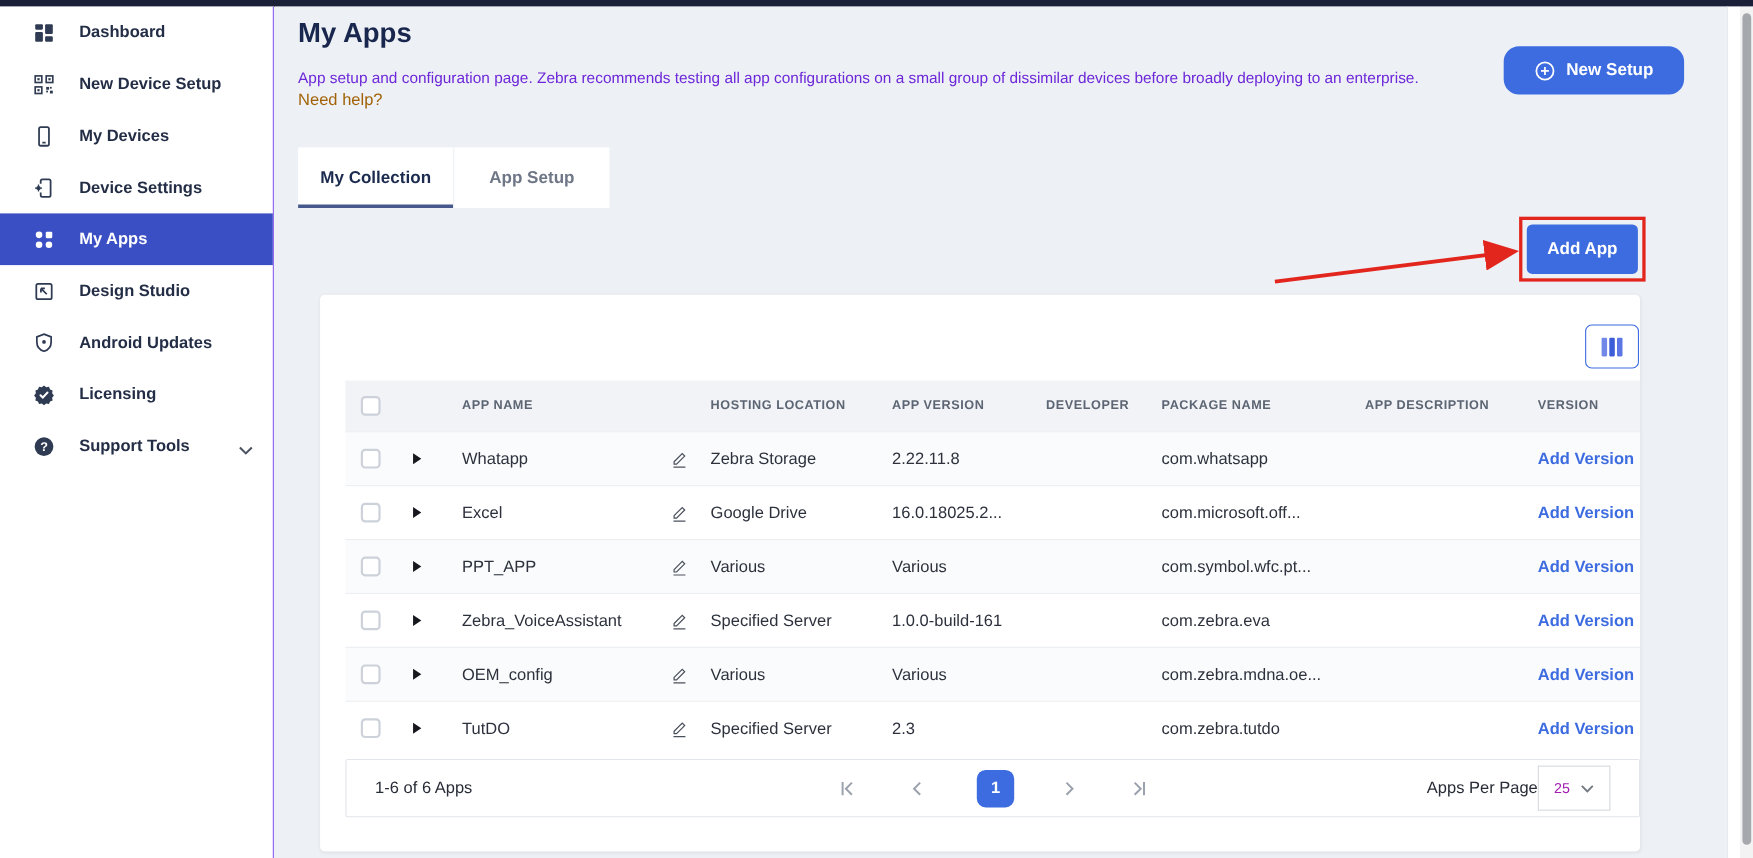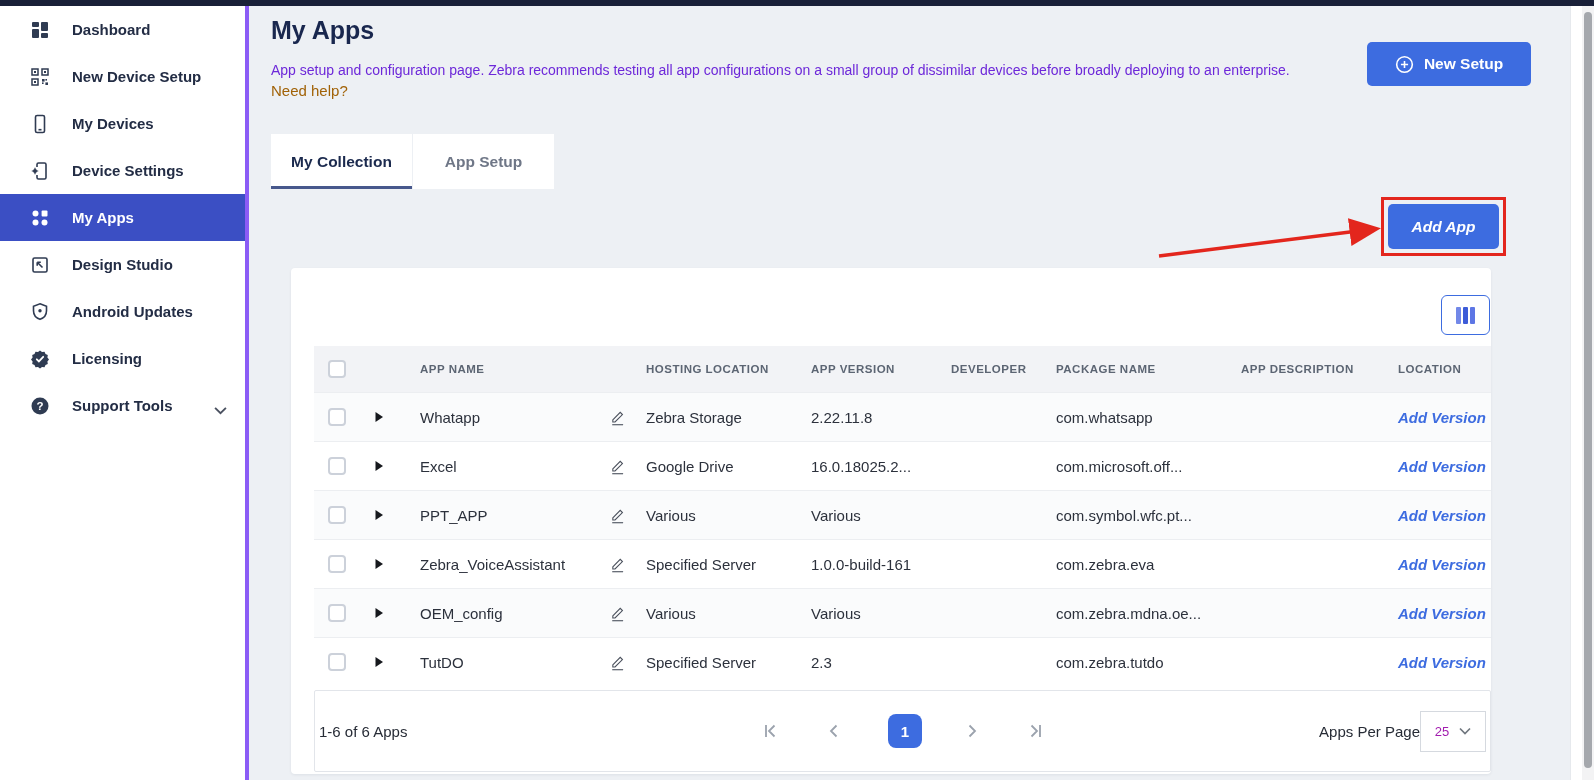--- a/index.html
+++ b/index.html
@@ -3,49 +3,49 @@
 <meta charset="utf-8">
 <style>
   * { box-sizing: border-box; margin: 0; padding: 0; }
   html,body { width:1594px; height:780px; overflow:hidden;
     font-family:"Liberation Sans", sans-serif; background:#edf0f4; }
 
   .topbar { position:absolute; left:0; top:0; width:1594px; height:6px; background:#192038; }
 
   
   .sidebar { position:absolute; left:0; top:6px; bottom:0; width:249px;
-    background:#ffffff; border-right:4px solid #8b5cf6; }
+    background:#ffffff; border-right:1px solid #8b5cf6; }
   .nav-item { height:47px; display:flex; align-items:center; gap:22px;
     padding-left:30px; padding-right:18px; cursor:pointer;
     color:#232d45; font-size:15px; font-weight:700; }
   .nav-item .nico { width:20px; height:20px; color:#2f3b52; flex:0 0 20px; }
   .nav-item .nico svg { width:20px; height:20px; display:block; }
   .nav-item.active { background:#3b4fc4; color:#ffffff; }
   .nav-item.active .nico { color:#ffffff; }
   .nav-chevron { margin-left:auto; width:13px; height:9px; }
 
   
   .main { position:absolute; left:250px; top:6px; bottom:0; width:1320px; background:#edf0f4; }
   .page-title { position:absolute; left:21px; top:10px; font-size:25px; font-weight:700; color:#19274e; }
   .page-desc { position:absolute; left:21px; top:54px; width:1040px; font-size:14px; color:#6d28d9; line-height:20px; }
   .help-link { position:absolute; left:21px; top:76px; font-size:15px; color:#a16207; cursor:pointer; text-decoration:none; }
 
   .btn-blue { background:#3d6ce0; color:#fff; border:none; border-radius:5px;
     font-family:"Liberation Sans", sans-serif; font-size:15.5px; font-weight:700; cursor:pointer;
     display:flex; align-items:center; justify-content:center; gap:10px; }
-  .new-setup { position:absolute; left:1117px; top:36px; width:164px; height:44px; }
+  .new-setup { position:absolute; left:1117px; top:36px; width:164px; height:44px;border-radius:14px; }
 
   .tabs { position:absolute; left:21px; top:128px; display:flex; gap:1px; }
   .tab { height:55px; width:141px; background:#ffffff; display:flex; align-items:center;
     justify-content:center; font-size:15.5px; font-weight:600; color:#6f7787; cursor:pointer; }
   .tab.active { color:#1b2a4e; font-weight:700; box-shadow:inset 0 -3px 0 #47588c; }
 
   .annotation-arrow { position:absolute; left:900px; top:212px; pointer-events:none; }
   .annotation-box { position:absolute; left:1131px; top:191px; border:3px solid #e3261d; padding:4px; }
-  .add-app { width:111px; height:45px;font-style:italic; }
+  .add-app { width:101px; height:45px; }
 
   
   .card { position:absolute; left:41px; top:262px; width:1200px; height:506px;
     background:#ffffff; border-radius:4px; box-shadow:0 1px 3px rgba(20,30,60,.07); }
   .columns-btn { position:absolute; left:1150px; top:27px; width:49px; height:40px;
     background:#fff; border:1px solid #3d6ce0; border-radius:6px; cursor:pointer;
     display:flex; align-items:center; justify-content:center; gap:2px; }
   .columns-btn i { display:block; width:5px; height:17px; border-radius:1px; }
   .columns-btn i:nth-child(1){ background:#7288e8; }
   .columns-btn i:nth-child(2){ background:#3d5cd8; }
@@ -57,26 +57,26 @@
   .thead { height:46px; background:#f2f3f6; }
   .thead .th { font-size:11.5px; font-weight:700; letter-spacing:.5px; color:#5c6573; padding-left:12px; }
   .thead .th:first-child { padding-left:14px; }
   .tbody .trow { height:49px; border-top:1px solid #eceef1; background:#ffffff; }
   .tbody .trow:nth-child(odd) { background:#fafbfc; }
   .td { font-size:15px; color:#2c313c; padding-left:12px; overflow:hidden; white-space:nowrap; }
   .cbx { display:inline-block; width:18px; height:18px; border:2px solid #ccd1da;
     border-radius:4px; background:#fff; margin-left:14px; cursor:pointer; }
   .expand-btn, .edit-btn { background:none; border:none; cursor:pointer; padding:0 0 0 12px;
     display:flex; align-items:center; }
-  .action-link { font-size:15px; font-weight:700; color:#3d6ce0; cursor:pointer; text-decoration:none; padding-left:12px;font-style:italic; }
+  .action-link { font-size:15px; font-weight:700; color:#3d6ce0; cursor:pointer; text-decoration:none; padding-left:12px; }
 
   
-  .pagbar { position:absolute; left:23px; top:422px; width:1177px; height:82px;
+  .pagbar { position:absolute; left:23px; top:422px; width:1177px; height:53px;
     border:1px solid #e2e5ea; border-radius:2px; background:#fff;
-    display:flex; align-items:center; padding:0 4px; }
+    display:flex; align-items:center; padding:0 26px; }
   .pag-summary { font-size:15px; color:#272c36; }
   .pag-controls { position:absolute; left:445px; width:290px; display:flex; align-items:center;
     justify-content:space-between; }
   .pag-nav { background:none; border:none; cursor:pointer; color:#9ba2ad; width:24px; height:24px; padding:0; }
   .pag-nav svg { width:20px; height:20px; display:block; }
   .pag-page { width:34px; height:34px; border:none; border-radius:8px; background:#3d6ce0;
     color:#fff; font-size:15px; font-weight:600; cursor:pointer; }
   .pag-right { margin-left:auto; display:flex; align-items:center; }
   .pag-label { font-size:15px; color:#272c36; }
   .per-page { width:66px; height:41px; border:1px solid #d5d9df; border-radius:0; background:#fff;
@@ -243,21 +243,21 @@
       <div class="trow thead" id="thead">
           <span class="cbx"></span>
           <div class="th"></div>
           <div class="th">APP NAME</div>
           <div class="th"></div>
           <div class="th">HOSTING LOCATION</div>
           <div class="th">APP VERSION</div>
           <div class="th">DEVELOPER</div>
           <div class="th">PACKAGE NAME</div>
           <div class="th">APP DESCRIPTION</div>
-          <div class="th">LOCATION</div>
+          <div class="th">VERSION</div>
         </div>
       <div class="tbody" id="tbody">
           <div class="trow">
             <span class="cbx"></span>
             <button class="expand-btn">
               <svg width="10" height="12" viewBox="0 0 10 12">
                 <path d="M1.5 1l7.5 5-7.5 5z" fill="#16181d"></path>
               </svg>
             </button>
             <div class="td">Whatapp</div>

